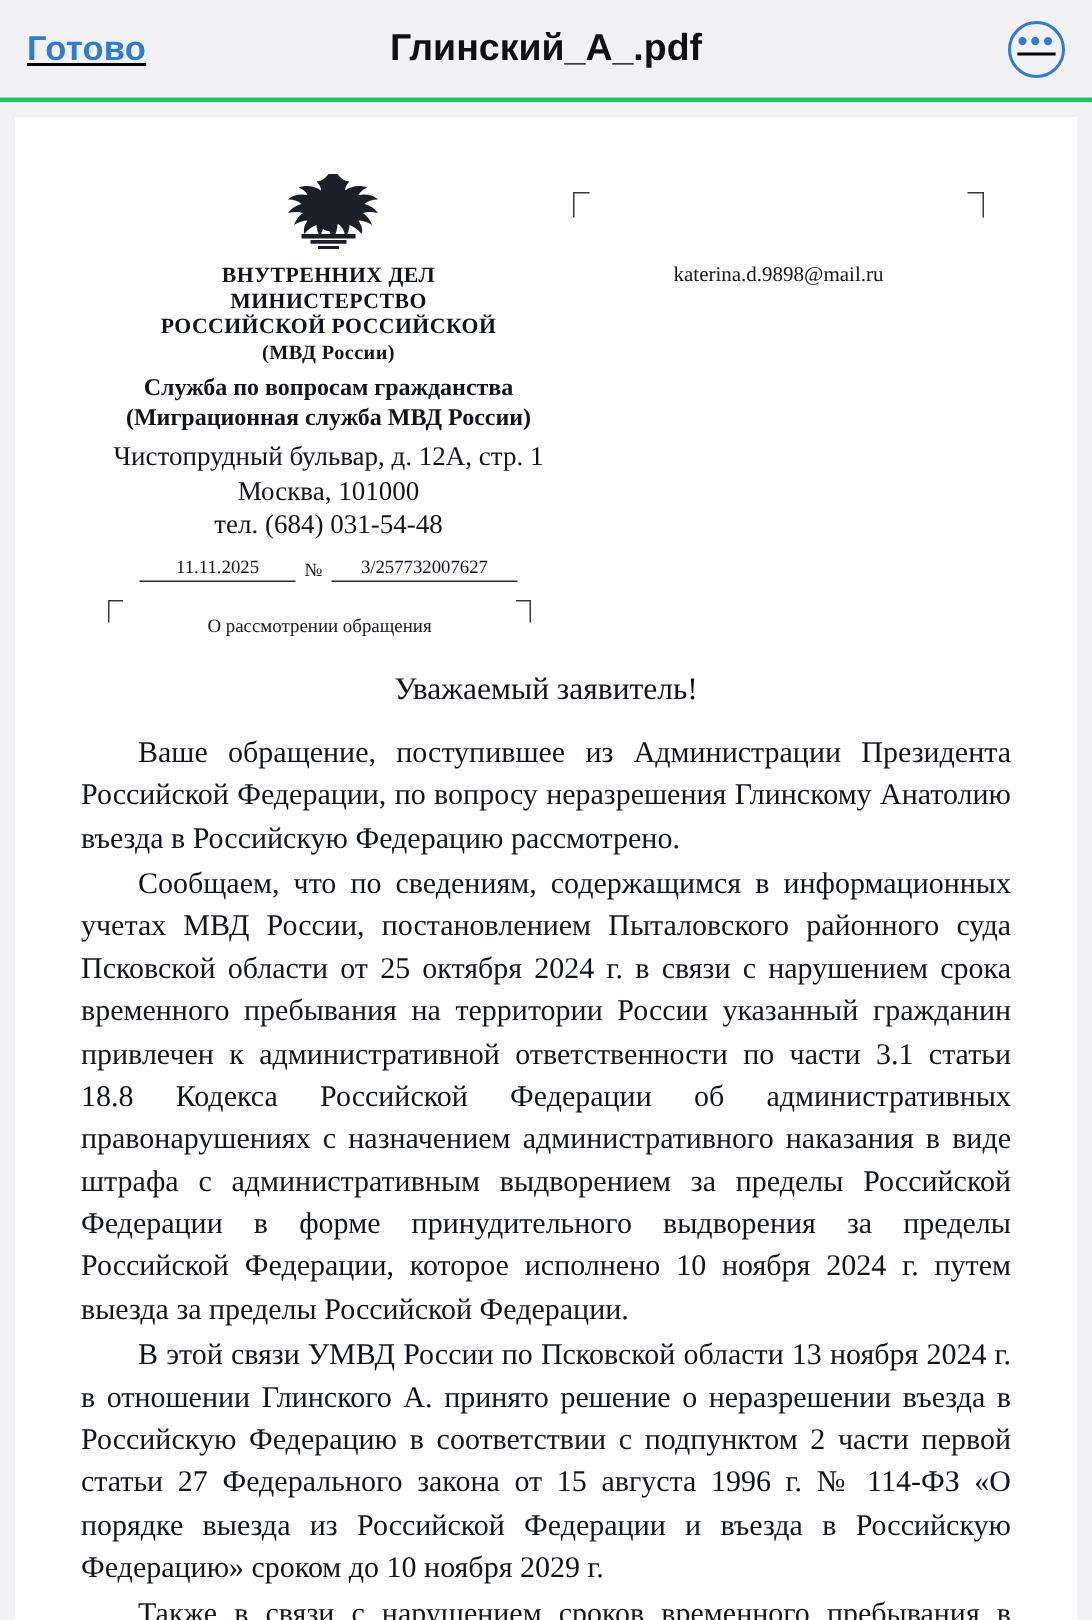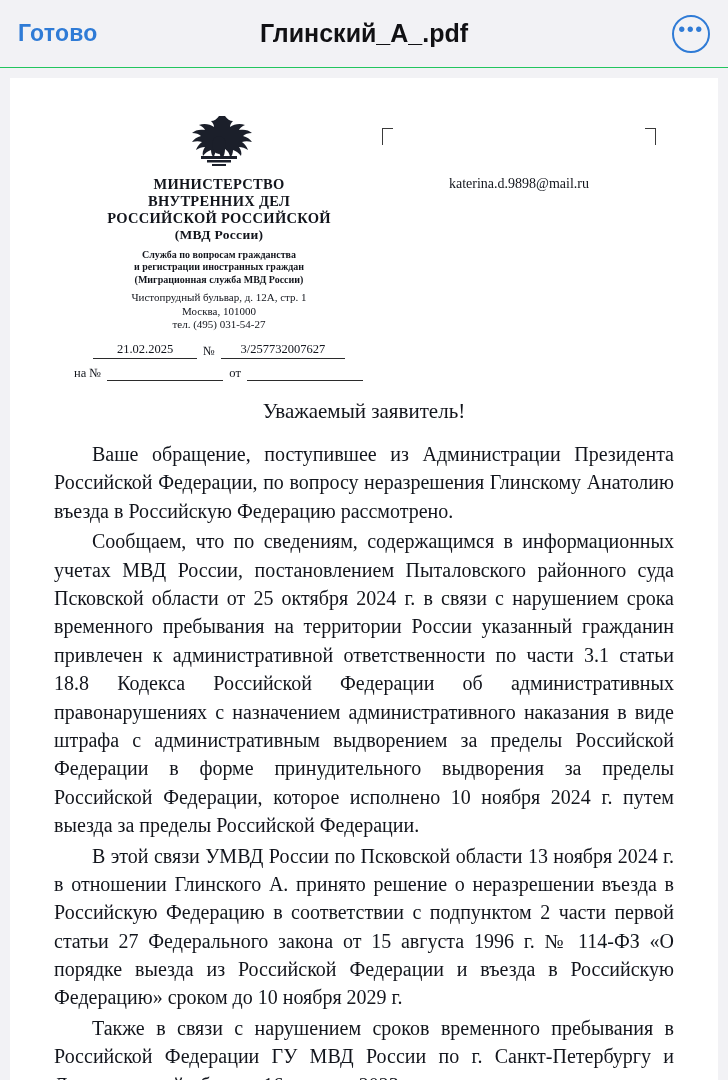--- a/index.html
+++ b/index.html
@@ -12,26 +12,27 @@
     height: 1080px;
     font-family: "Liberation Sans", sans-serif;
     overflow: hidden;
     position: relative;
   }
 
   
   .topbar {
     height: 68px;
     background: #f2f2f5;
-    border-bottom: 1px solid #22c55e;
+    border-bottom: 3px solid #22c55e;
     display: flex;
     align-items: center;
     justify-content: space-between;
     padding: 0 18px;
     box-sizing: border-box;
+    text-decoration: underline;
   }
   .done-button {
     color: #2f7bd6;
     font-size: 23px;
     font-weight: 600;
     letter-spacing: 0.2px;
     cursor: pointer;
     white-space: nowrap;
   }
   .doc-title {
@@ -98,26 +99,26 @@
   }
   .ministry {
     font-weight: bold;
     font-size: 14.5px;
     line-height: 1.18;
     letter-spacing: 0.3px;
   }
   .ministry .sm { font-size: 13.5px; }
   .dept {
     font-weight: bold;
-    font-size: 10px;
+    font-size: 16px;
     line-height: 1.22;
     margin-top: 6px;
   }
   .addr {
-    font-size: 11px;
+    font-size: 18px;
     line-height: 1.25;
     margin-top: 5px;
   }
 
   .header-right {
     flex: 1;
     position: relative;
     padding-top: 16px;
     min-height: 110px;
   }
@@ -240,60 +241,56 @@
           <g fill="#1b1f2a">
             <path d="M38 4 c-2 3 -5 5 -8 5 c2 2 3 4 3 6 c-4 -3 -10 -4 -15 -2 c3 1 5 3 6 5 c-5 -1 -10 0 -13 3 c4 0 7 1 9 3 c-4 1 -7 3 -9 6 c4 -1 7 -1 10 0 c-3 2 -5 5 -6 8 c3 -2 6 -3 9 -3 c-2 3 -3 6 -2 9 c2 -3 5 -5 8 -6 c0 3 1 6 3 8 c0 -4 2 -7 5 -9 c0 4 1 7 3 10 c2 -3 3 -6 3 -10 c3 2 5 5 5 9 c2 -2 3 -5 3 -8 c3 1 6 3 8 6 c1 -3 0 -6 -2 -9 c3 0 6 1 9 3 c-1 -3 -3 -6 -6 -8 c3 -1 6 -1 10 0 c-2 -3 -5 -5 -9 -6 c2 -2 5 -3 9 -3 c-3 -3 -8 -4 -13 -3 c1 -2 3 -4 6 -5 c-5 -2 -11 -1 -15 2 c0 -2 1 -4 3 -6 c-3 0 -6 -2 -8 -5 z"></path>
             <ellipse cx="38" cy="33" rx="7" ry="9"></ellipse>
             <path d="M20 44 h36 v3 h-36 z"></path>
             <path d="M26 48 h24 v2.5 h-24 z"></path>
             <path d="M31 52 h14 v2 h-14 z"></path>
           </g>
         </svg>
 
         <div class="ministry">
+          <div>ВНУТРЕННИХ ДЕЛ</div>
           <div>МИНИСТЕРСТВО</div>
-          <div>ВНУТРЕННИХ ДЕЛ</div>
           <div>РОССИЙСКОЙ РОССИЙСКОЙ</div>
           <div class="sm">(МВД России)</div>
         </div>
 
         <div class="dept">
           <div>Служба по вопросам гражданства</div>
-          <div>и регистрации иностранных граждан</div>
           <div>(Миграционная служба МВД России)</div>
         </div>
 
         <div class="addr">
           <div>Чистопрудный бульвар, д. 12А, стр. 1</div>
           <div>Москва, 101000</div>
-          <div>тел. (495) 031-54-27</div>
+          <div>тел. (684) 031-54-48</div>
         </div>
       </div>
 
       <div class="header-right">
         <div class="bracket-box">
           <div class="email">katerina.d.9898@mail.ru</div>
         </div>
       </div>
     </div>
 
     <div class="reg-block">
       <div class="reg-line1">
-        <span class="u u-date">21.02.2025</span>
+        <span class="u u-date">11.11.2025</span>
         <span>№</span>
         <span class="u u-num">3/257732007627</span>
       </div>
-      <div class="reg-line2">
-        <span>на №</span>
-        <span class="u u-blank1"></span>
-        <span>от</span>
-        <span class="u u-blank2"></span>
-      </div>
     </div>
 
+    <div class="subject-box">
+      <div class="subject">О рассмотрении обращения</div>
+    </div>
 
     <div class="salutation">Уважаемый заявитель!</div>
 
     <div class="body-text">
       <p>Ваше обращение, поступившее из Администрации Президента Российской Федерации, по вопросу неразрешения Глинскому Анатолию въезда в Российскую Федерацию рассмотрено.</p>
       <p>Сообщаем, что по сведениям, содержащимся в информационных учетах МВД России, постановлением Пыталовского районного суда Псковской области от 25 октября 2024 г. в связи с нарушением срока временного пребывания на территории России указанный гражданин привлечен к административной ответственности по части 3.1 статьи 18.8 Кодекса Российской Федерации об административных правонарушениях с назначением административного наказания в виде штрафа с административным выдворением за пределы Российской Федерации в форме принудительного выдворения за пределы Российской Федерации, которое исполнено 10 ноября 2024 г. путем выезда за пределы Российской Федерации.</p>
       <p>В этой связи УМВД России по Псковской области 13 ноября 2024 г. в отношении Глинского А. принято решение о неразрешении въезда в Российскую Федерацию в соответствии с подпунктом 2 части первой статьи 27 Федерального закона от 15 августа 1996 г. № 114-ФЗ «О порядке выезда из Российской Федерации и въезда в Российскую Федерацию» сроком до 10 ноября 2029 г.</p>
       <p>Также в связи с нарушением сроков временного пребывания в Российской Федерации ГУ МВД России по г. Санкт-Петербургу и Ленинградской области 16 августа 2023 г. в соответствии с подпунктом 12 части первой статьи 27</p>
     </div>
 

